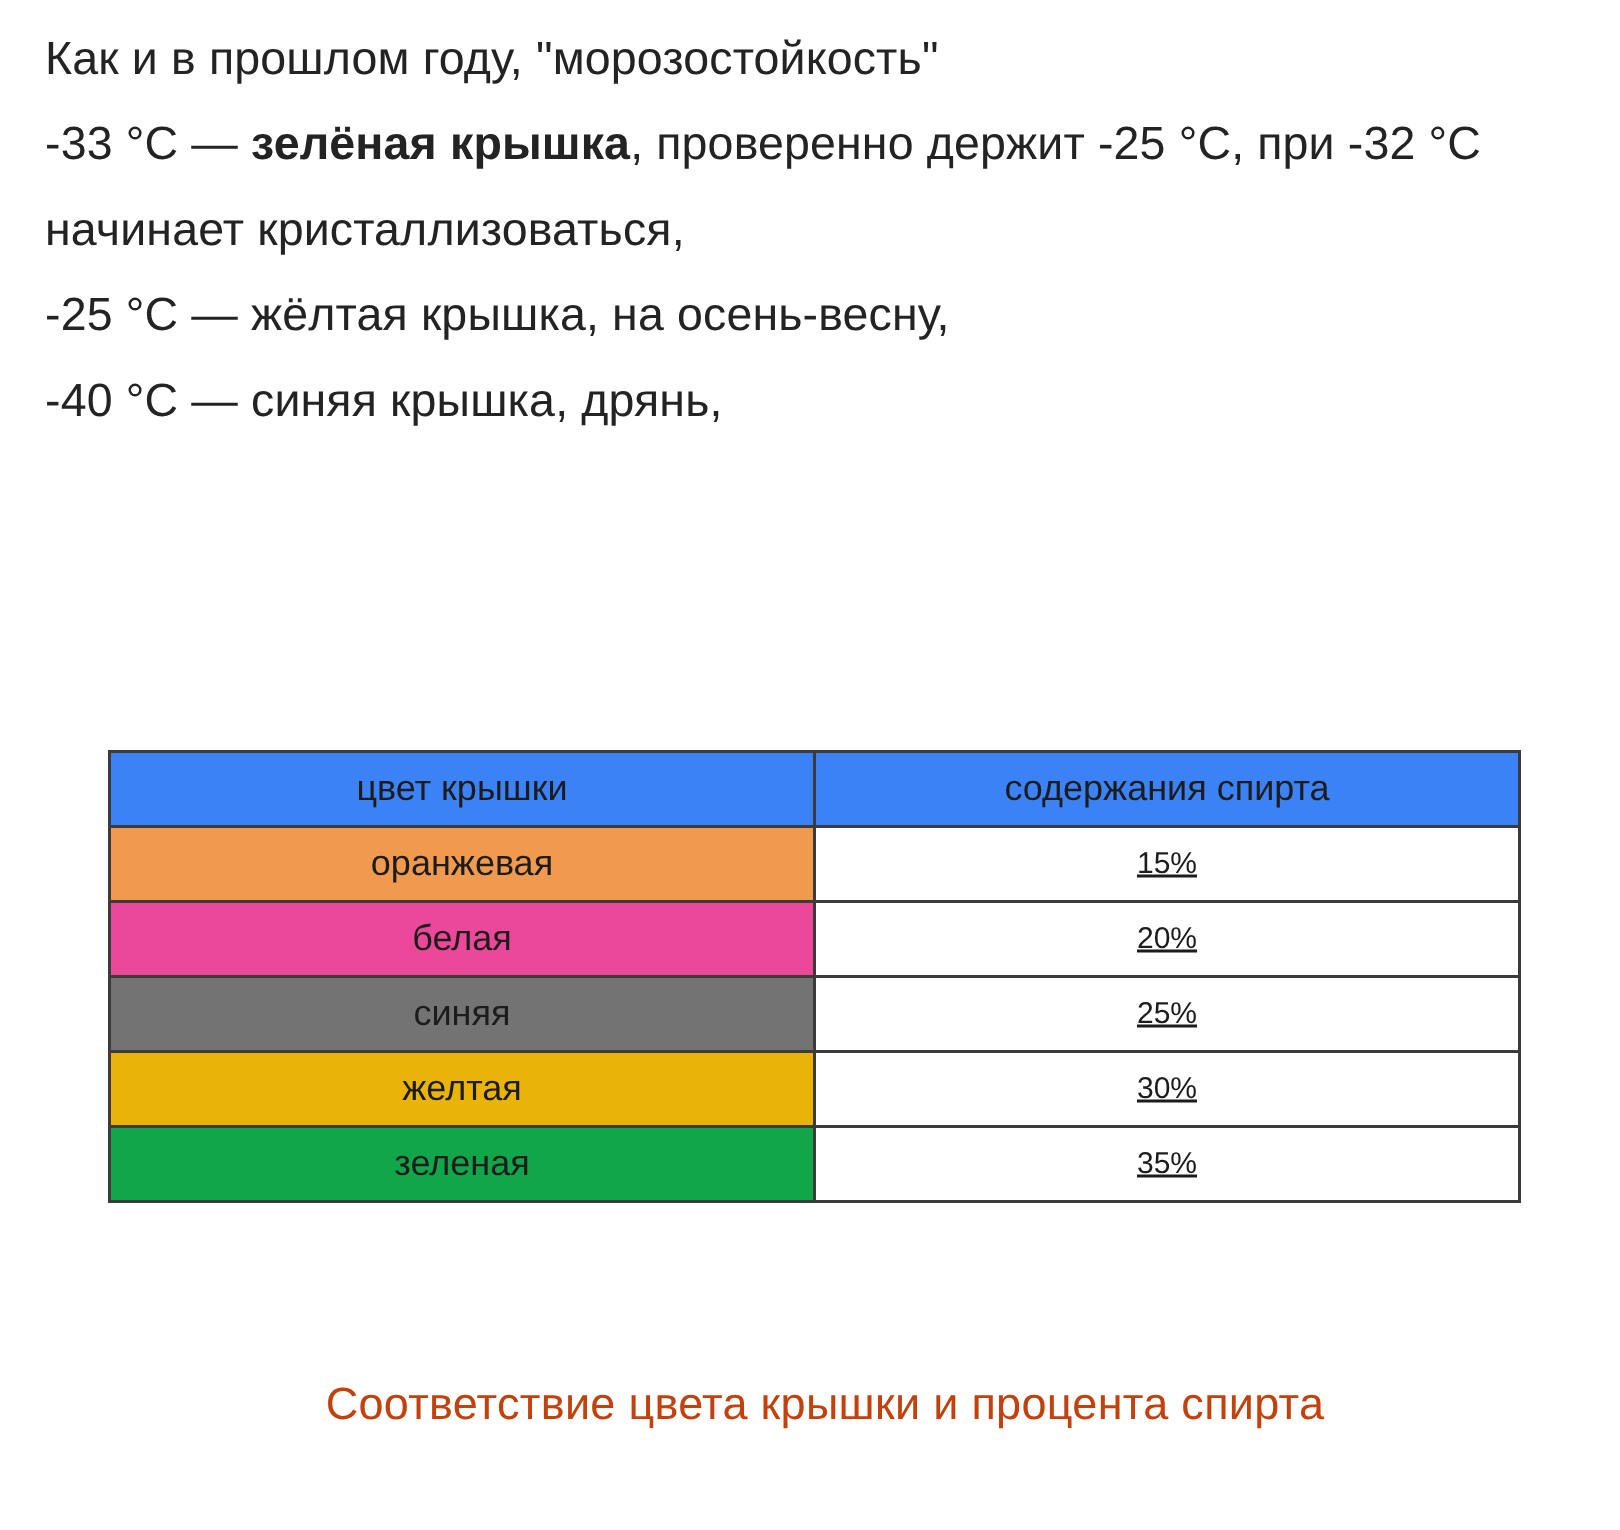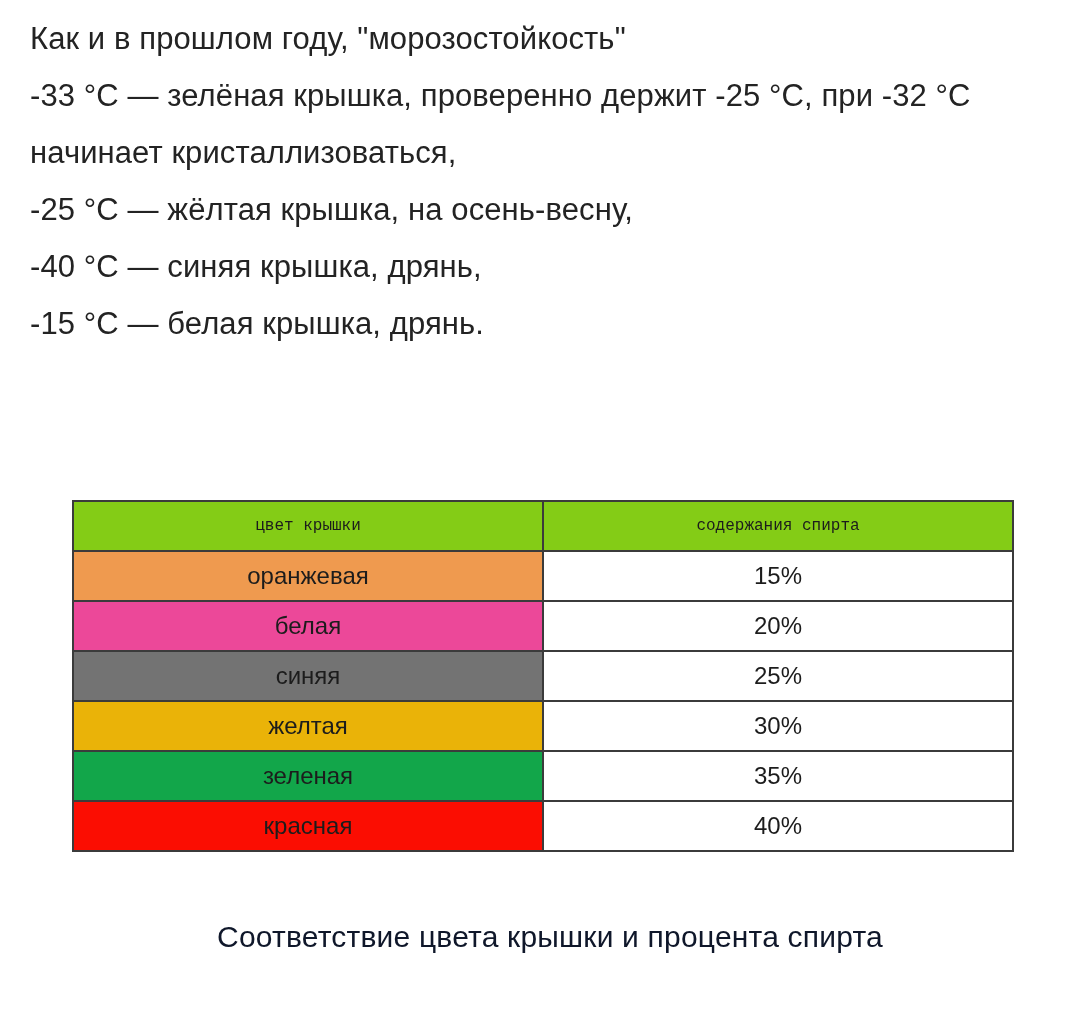--- a/index.html
+++ b/index.html
@@ -28,21 +28,21 @@
     line-height: 57px;
     color: #232323;
     letter-spacing: 0.1px;
     max-width: 1010px;
   }
   .intro .line {
     display: block;
     white-space: pre-wrap;
   }
   .intro b {
-    font-weight: normal;
+    font-weight: bold;
   }
 
   
   .table-wrap {
     position: absolute;
     left: 72px;
     top: 500px;
     width: 940px;
   }
   table.caps {
@@ -57,59 +57,58 @@
     border: 2px solid #3b3b3b;
     height: 48px;
     text-align: center;
     vertical-align: middle;
     font-weight: normal;
     padding: 0;
   }
   table.caps col.c1 { width: 470px; }
   table.caps col.c2 { width: 470px; }
   .hdr {
-    background: #84cc16;
-    font-size: 16px;
-    font-family: Liberation Mono, monospace;
+    background: #3b82f6;
+    font-size: 24px;
   }
   .cell-pct {
     background: #ffffff;
-    font-size: 24px;
+    font-size: 20px;
+    text-decoration: underline;
   }
   .cap-orange { background: #ef9a4f; }
   .cap-white  { background: #ec4899; }
   .cap-blue   { background: #737373; }
   .cap-yellow { background: #eab308; }
   .cap-green  { background: #12a64a; }
   .cap-red    { background: #fb0d02; }
 
   
   .caption {
     position: absolute;
     left: 0;
     right: 0;
     top: 920px;
     text-align: center;
     font-size: 30px;
-    color: #0f172a;
+    color: #c2410c;
     letter-spacing: 0.2px;
     margin-left: 20px;
   }
 </style>
 </head>
 <body>
 
 <div class="page">
 
   <div class="intro">
     <span class="line">Как и в прошлом году, "морозостойкость"</span>
     <span class="line"><span>-33 °C — </span><b>зелёная крышка</b><span>, проверенно держит -25 °C, при -32 °C начинает кристаллизоваться,</span></span>
     <span class="line">-25 °C — жёлтая крышка, на осень-весну,</span>
     <span class="line">-40 °C — синяя крышка, дрянь,</span>
-    <span class="line">-15 °C — белая крышка, дрянь.</span>
   </div>
 
   <div class="table-wrap">
     <table class="caps">
       <colgroup>
           <col class="c1">
           <col class="c2">
         </colgroup>
       <thead>
         <tr>
@@ -131,23 +130,19 @@
           <td class="cell-pct">25%</td>
         </tr>
         <tr>
           <td class="cap-yellow">желтая</td>
           <td class="cell-pct">30%</td>
         </tr>
         <tr>
           <td class="cap-green">зеленая</td>
           <td class="cell-pct">35%</td>
         </tr>
-        <tr>
-          <td class="cap-red">красная</td>
-          <td class="cell-pct">40%</td>
-        </tr>
       </tbody>
     </table>
   </div>
 
   <div class="caption">Соответствие цвета крышки и процента спирта</div>
 
 </div>
 
 </body></html>

